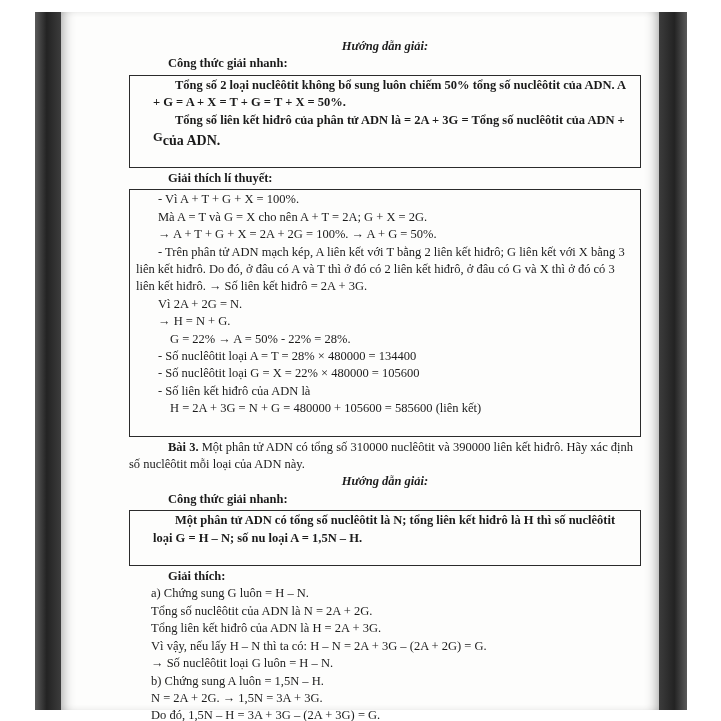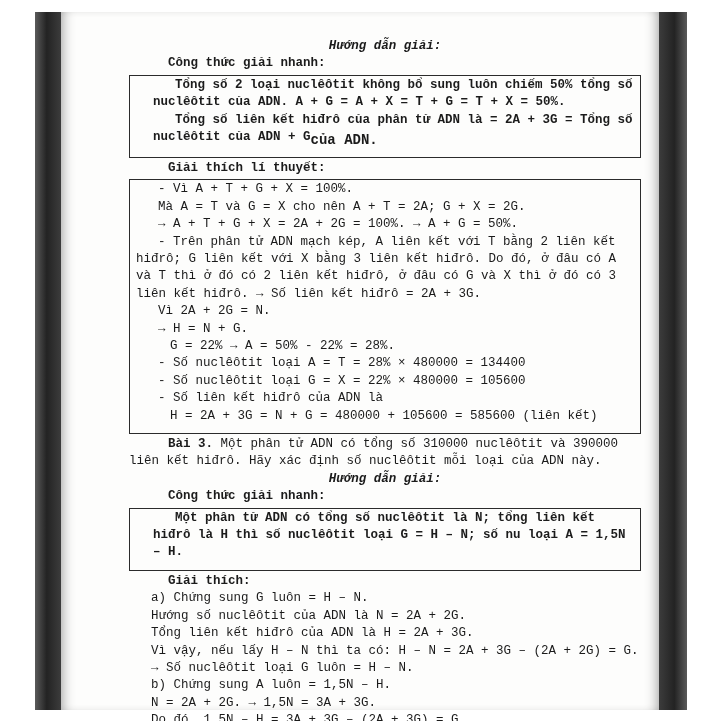--- a/index.html
+++ b/index.html
@@ -9,21 +9,20 @@
     height: 721px;
     background: #ffffff;
     font-family: "Liberation Serif", serif;
   }
   .scene {
     position: relative;
     width: 721px;
     height: 721px;
     background: #ffffff;
     overflow: hidden;
-    font-family: Liberation Mono, monospace;
   }
   .bar {
     position: absolute;
     top: 12px;
     height: 698px;
   }
   .bar.left {
     left: 35px;
     width: 26px;
     background: linear-gradient(90deg, #5a5a5a 0%, #232323 45%, #3c3c3c 100%);
@@ -53,21 +52,21 @@
     line-height: 17.4px;
   }
   p { margin: 0; }
   .center { text-align: center; }
   .bi { font-weight: bold; font-style: italic; }
   .b { font-weight: bold; margin-left: 17px; }
   .indent1 { text-indent: 22px; }
   .indent2 { text-indent: 34px; }
   .box {
     border: 1px solid #2b2b2b;
-    padding: 1px 6px 8px 6px;
+    padding: 1px 6px 18px 6px;
     margin: 2px 0 2px 0;
     background: #fdfdfc;
   }
   .sub {
     font-size: 14px;
     vertical-align: sub;
   }
 </style>
 </head>
 <body>
@@ -110,21 +109,21 @@
 
       <p class="b indent1">Công thức giải nhanh:</p>
 
       <div class="box">
         <p class="b indent1">Một phân tử ADN có tổng số nuclêôtit là N; tổng liên kết hiđrô là H thì số nuclêôtit loại G = H – N; số nu loại A = 1,5N – H.</p>
       </div>
 
       <p class="b indent1">Giải thích:</p>
 
       <p class="indent1">a) Chứng sung G luôn = H – N.</p>
-      <p class="indent1">Hướng số nuclêôtit của ADN là N = 2A + 2G.</p>
+      <p class="indent1">Tổng số nuclêôtit của ADN là N = 2A + 2G.</p>
       <p class="indent1">Tổng liên kết hiđrô của ADN là H = 2A + 3G.</p>
       <p class="indent1">Vì vậy, nếu lấy H – N thì ta có: H – N = 2A + 3G – (2A + 2G) = G.</p>
       <p class="indent1">→ Số nuclêôtit loại G luôn = H – N.</p>
       <p class="indent1">b) Chứng sung A luôn = 1,5N – H.</p>
       <p class="indent1">N = 2A + 2G. → 1,5N = 3A + 3G.</p>
       <p class="indent1">Do đó, 1,5N – H = 3A + 3G – (2A + 3G) = G.</p>
 
     </div>
   </div>
 </div>

